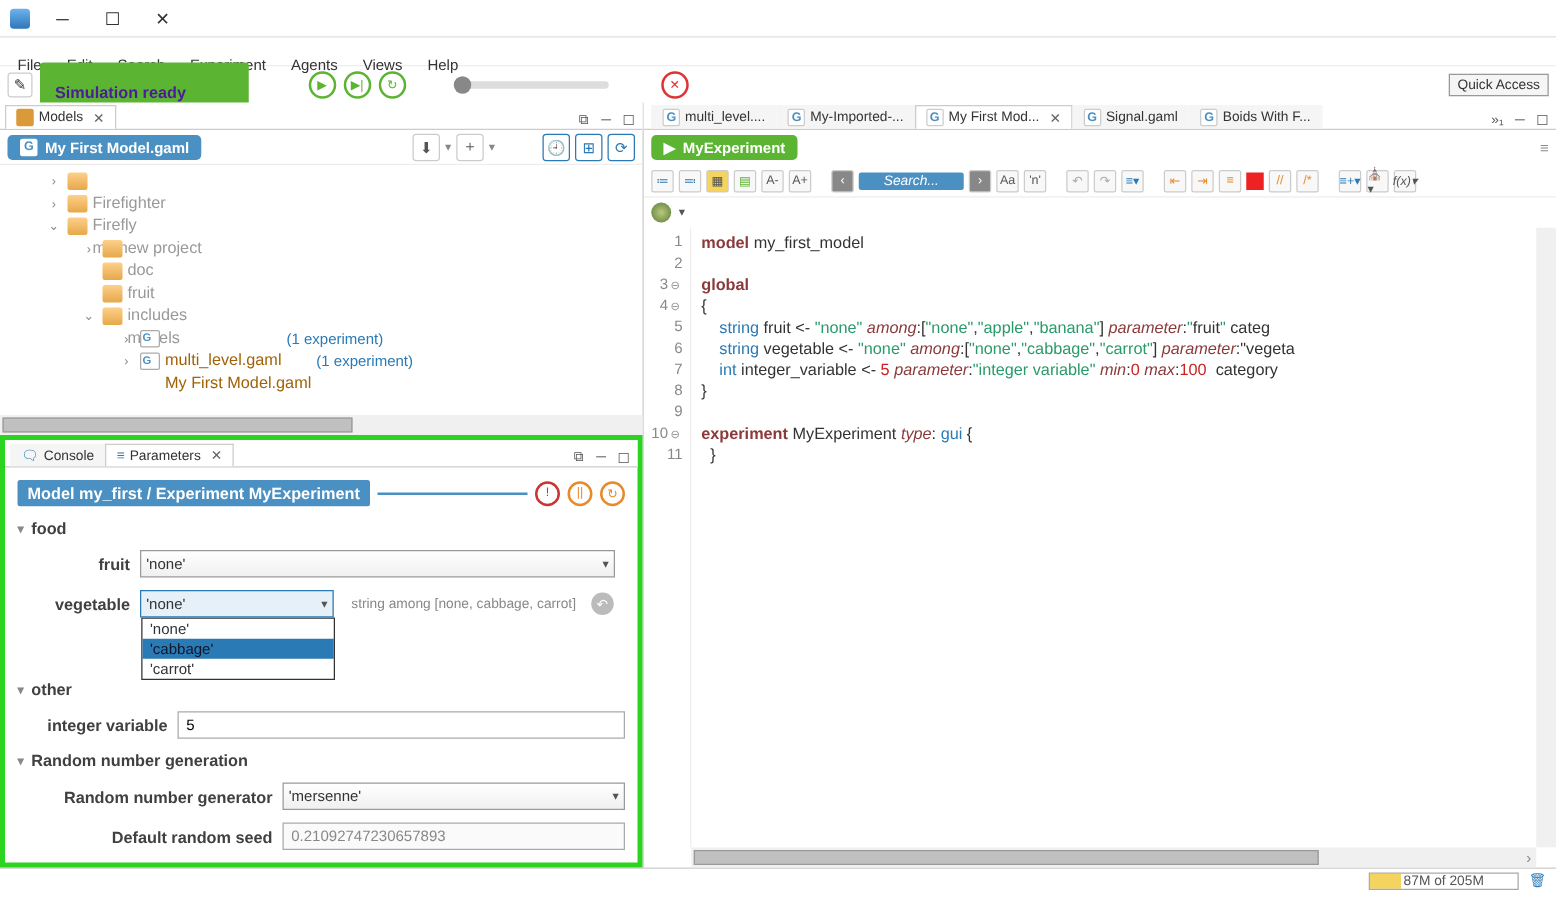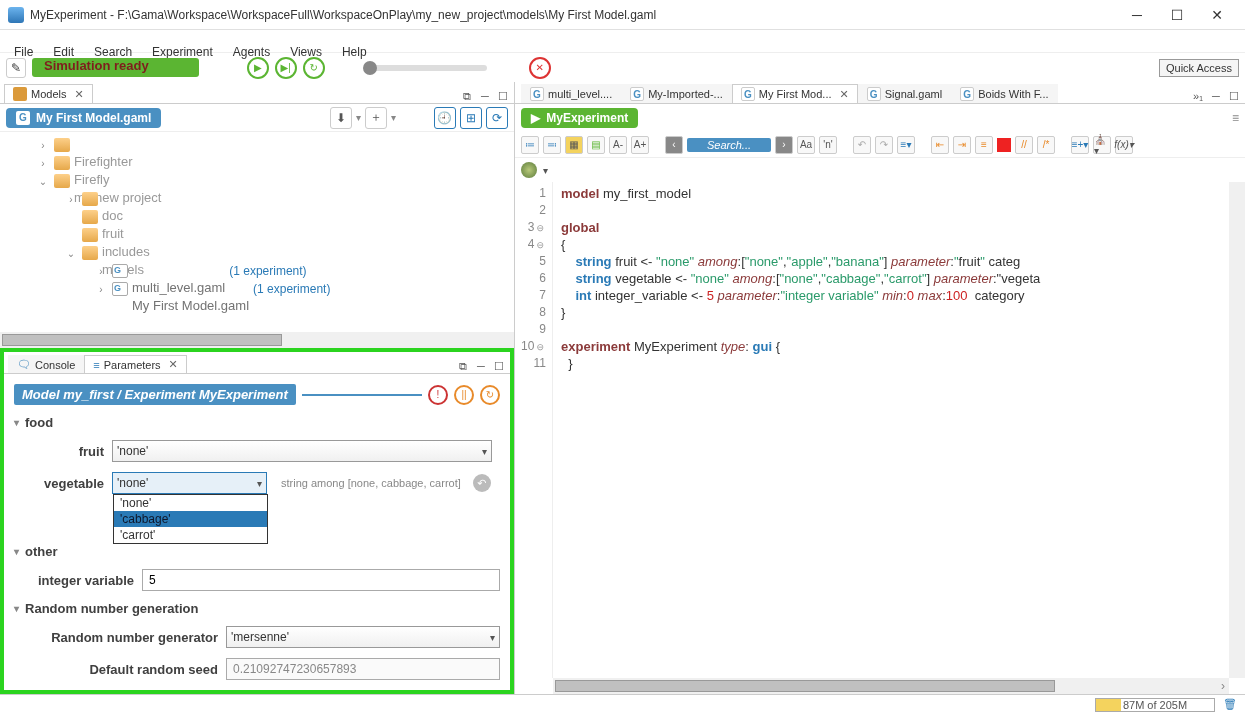--- a/index.html
+++ b/index.html
@@ -11,21 +11,21 @@
 .titlebar .title { flex: 1; font-size: 12px; color: #333; }
 .titlebar .winbtn { width: 40px; text-align: center; font-size: 14px; color: #333; cursor: pointer; }
 
 
 .menubar { height: 22px; display: flex; align-items: center; padding: 0 6px; gap: 4px; }
 .menubar span { padding: 2px 8px; cursor: pointer; font-size: 12px; margin-top: 21px; }
 
 
 .toolbar { height: 30px; display: flex; align-items: center; padding: 2px 6px; gap: 6px; border-top: 1px solid #eee; }
 .tbicon { width: 20px; height: 20px; border: 1px solid transparent; border-radius: 3px; display:flex;align-items:center;justify-content:center; cursor:pointer; }
-.pill { background: #5bb532; color: #7f1d1d; font-weight: bold; padding: 0 50px 4px 12px; border-radius: 3px; font-size: 13px; }
+.pill { background: #5bb532; color: #4c1d95; font-weight: bold; padding: 16px 50px 4px 12px; border-radius: 3px; font-size: 13px; }
 .roundbtn { width:22px;height:22px;border:2px solid #5bb532;border-radius:50%;display:flex;align-items:center;justify-content:center;color:#5bb532;cursor:pointer;font-size:10px; }
 .roundbtn.red{border-color:#d33;color:#d33;}
 .sliderbar { width:120px; height:6px; background:#ddd; border-radius:3px; position:relative; }
 .sliderbar::after{content:"";position:absolute;left:-4px;top:-4px;width:14px;height:14px;background:#888;border-radius:50%;}
 .quickaccess { margin-left:auto; border:1px solid #999; padding:2px 6px; background:#f5f5f5; font-size:11px; cursor:pointer; }
 
 
 .main { display: flex; height: 612px; }
 .leftcol { width: 515px; border-right: 1px solid #ccc; display:flex; flex-direction:column; }
 .rightcol { flex: 1; display:flex; flex-direction:column; }
@@ -49,27 +49,27 @@
 .iconbtn.blue{color:#2a7ab6;border-color:#2a7ab6;}
 
 .tree { flex: 1; overflow:auto; padding: 4px 0 0 0; font-size: 13px; color:#999; }
 .tree .row { display:flex; align-items:center; height:18px; padding-left:4px; gap:4px; }
 .tree .chev { width:14px; text-align:center; color:#888; font-size:10px; cursor:pointer;}
 .tree .fi { width:16px; height:14px; }
 .fi.folder{ background:linear-gradient(#fdd08a,#e6a84a);border-radius:2px; }
 .fi.gfile{ background:#fff;border:1px solid #aaa;border-radius:2px;position:relative; }
 .fi.gfile::after{content:"G";position:absolute;top:0;left:1px;font-size:9px;color:#4a90c2;font-weight:bold;}
 .tree .name { white-space:nowrap;margin-top:32px; }
-.tree .dark { color:#737373; }
+.tree .dark { color:#a16207; }
 .tree .blueexp { color:#2a7ab6; font-size:12px; }
 
 
 .greenwrap { border: 4px solid #2bd41f; flex:1; display:flex; flex-direction:column; margin:0; }
 .params-body { padding: 10px 10px; font-size:12px; display:flex;flex-direction:column;gap:10px; }
-.exp-title { background:#4a90c2;color:#fff;padding:3px 8px;font-weight:bold;border-radius:2px;font-size:13px;display:inline-block;font-style:italic; }
+.exp-title { background:#4a90c2;color:#fff;padding:3px 8px;font-weight:bold;border-radius:2px;font-size:13px;display:inline-block; }
 .hdrrow{display:flex;align-items:center;gap:6px;}
 .hdrrow .line{flex:1;height:2px;background:#4a90c2;}
 .circlebtn{width:20px;height:20px;border:2px solid #888;border-radius:50%;display:flex;align-items:center;justify-content:center;font-size:10px;cursor:pointer;}
 .circlebtn.orange{border-color:#e88a2a;color:#e88a2a;}
 .section-hdr { color:#404040; font-weight:bold; display:flex;align-items:center;gap:6px; font-size:13px; }
 .section-hdr .tri{color:#888;font-size:10px;}
 .formrow { display:flex; align-items:center; gap:8px; margin-left:4px; position:relative; }
 .formrow label{ width:86px; text-align:right; font-weight:bold; color:#404040; font-size:13px;}
 .formrow .widelabel{width:200px;}
 .select{ flex:0 0 155px; height:22px; border:1px solid #999; background:linear-gradient(#fff,#f0f0f0); padding:0 4px; display:flex;align-items:center;justify-content:space-between;font-size:12px;cursor:pointer;}
@@ -91,21 +91,21 @@
 .redsq{width:14px;height:14px;background:#e22;}
 .grey{color:#aaa;}
 .tealcirc{width:16px;height:16px;background:radial-gradient(#b8c97a,#5a7a3a);border-radius:50%;margin:4px 6px;}
 
 .editor { flex:1; display:flex; font-family: Consolas, monospace; font-size:13px; overflow:auto; position:relative; }
 .gutter{ width:38px; background:#fff; border-right:1px solid #eee; text-align:right; padding:4px 6px 0 0; color:#888; font-size:12px;}
 .gutter div{height:17px;}
 .codelines{flex:1;padding:4px 0 0 8px;white-space:pre;}
 .codelines div{height:17px;}
 .kw{color:#8b3a3a;font-weight:bold;}
-.type{color:#2a7ab6;font-weight:bold;}
+.type{color:#2a7ab6;}
 .ident{color:#333;}
 .str{color:#2a9a6a;}
 .param{color:#8b3a3a;font-style:italic;}
 .num{color:#c22;}
 .scrollbar-v{position:absolute;right:0;top:0;width:16px;height:100%;background:#f0f0f0;}
 .scrollbar-h{height:16px;background:#f0f0f0;display:flex;align-items:center;}
 .thumb{background:#c0c0c0;border:1px solid #999;}
 
 
 .statusbar{height:20px;border-top:1px solid #ccc;display:flex;align-items:center;padding:0 8px;gap:12px;font-size:11px;color:#555;}
@@ -113,21 +113,20 @@
 .membox{width:120px;height:14px;border:1px solid #aaa;background:linear-gradient(90deg,#f4d35e 21%, #fff 21%);position:relative;text-align:center;font-size:11px;line-height:13px;}
 .trash{width:14px;height:14px;color:#2a7ab6;cursor:pointer;}
 
 .fold{color:#999;font-size:9px;padding:0 2px;}
 </style>
 </head>
 <body>
 
 <div class="titlebar">
   <div class="appicon"></div>
-  <div class="title">MyExperiment - F:\Gama\Workspace\WorkspaceFull\WorkspaceOnPlay\my_new_project\models\My First Model.gaml</div>
   <div class="winbtn">─</div>
   <div class="winbtn">☐</div>
   <div class="winbtn">✕</div>
 </div>
 
 <div class="menubar">
   <span>File</span>
   <span>Edit</span>
   <span>Search</span>
   <span>Experiment</span>

